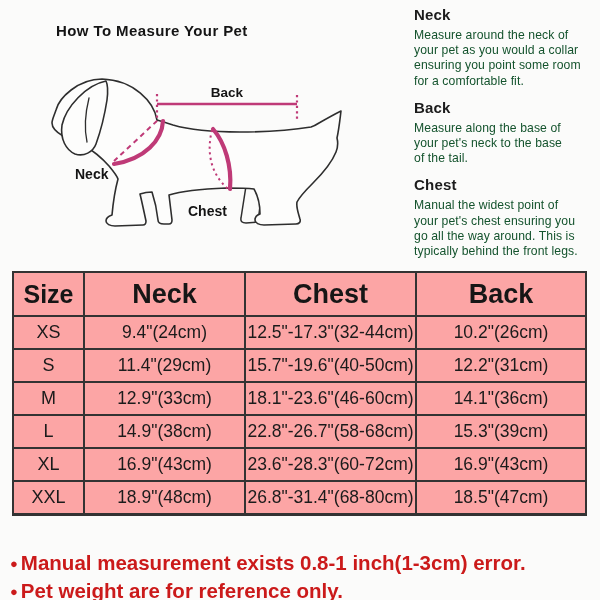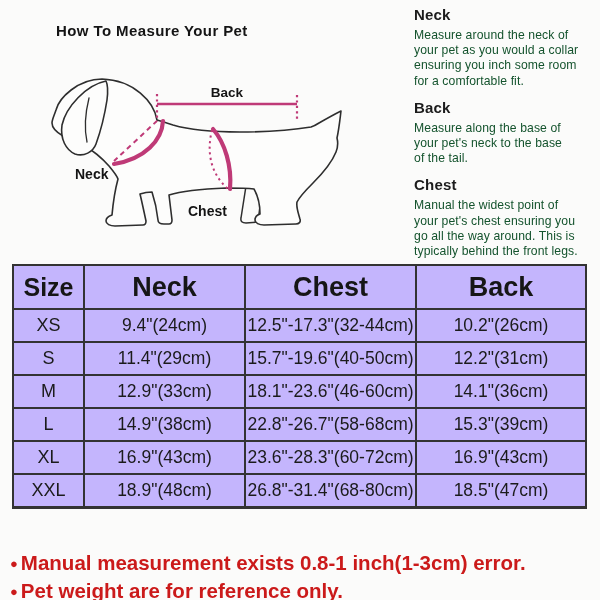--- a/index.html
+++ b/index.html
@@ -15,22 +15,22 @@
   }
   
   .dog-svg{position:absolute;left:30px;top:60px;width:330px;height:180px;}
   
   .guide{position:absolute;left:414px;top:3px;width:180px;}
   .guide h2{margin:9px 0 4px;font-size:15px;line-height:19px;font-weight:700;color:#1c1c1c;letter-spacing:.2px;}
   .guide h2.first{margin-top:2px;}
   .guide .gl{font-size:12.2px;line-height:15.2px;color:#14532d;letter-spacing:.1px;white-space:nowrap;}
   
   .size-table{
-    position:absolute;left:12px;top:264px;width:573px;
-    border-collapse:collapse;table-layout:fixed;background:#c4b5fd;
+    position:absolute;left:12px;top:271px;width:573px;
+    border-collapse:collapse;table-layout:fixed;background:#fca5a5;
   }
   .size-table th,.size-table td{
     border:2px solid #333;text-align:center;vertical-align:middle;padding:0;
     font-family:"Liberation Sans","DejaVu Sans",sans-serif;white-space:nowrap;overflow:hidden;
   }
   .size-table thead th{height:42px;font-size:27px;font-weight:700;color:#161616;}
   .size-table thead th.size-h{font-size:25px;}
   .size-table tbody td{height:31px;font-size:17.5px;font-weight:400;color:#1b1b1b;}
   .size-table tbody td.size-c{font-size:18px;}
   .size-table tbody tr:last-child td{border-bottom-width:3px;margin-top:33px;}
@@ -108,21 +108,21 @@
 
     <text x="197" y="37" text-anchor="middle" font-size="13.5" font-weight="700" fill="#141414">Back</text>
     <text x="45" y="119" font-size="14" font-weight="700" fill="#141414">Neck</text>
     <text x="158" y="156" font-size="14" font-weight="700" fill="#141414">Chest</text>
   </svg>
 
   <div class="guide">
     <h2 class="first">Neck</h2>
     <div class="gl">Measure around the neck of</div>
     <div class="gl">your pet as you would a collar</div>
-    <div class="gl">ensuring you inch some room</div>
+    <div class="gl">ensuring you point some room</div>
     <div class="gl">for a comfortable fit.</div>
 
     <h2>Back</h2>
     <div class="gl">Measure along the base of</div>
     <div class="gl">your pet's neck to the base</div>
     <div class="gl">of the tail.</div>
 
     <h2>Chest</h2>
     <div class="gl">Manual the widest point of</div>
     <div class="gl">your pet's chest ensuring you</div>

